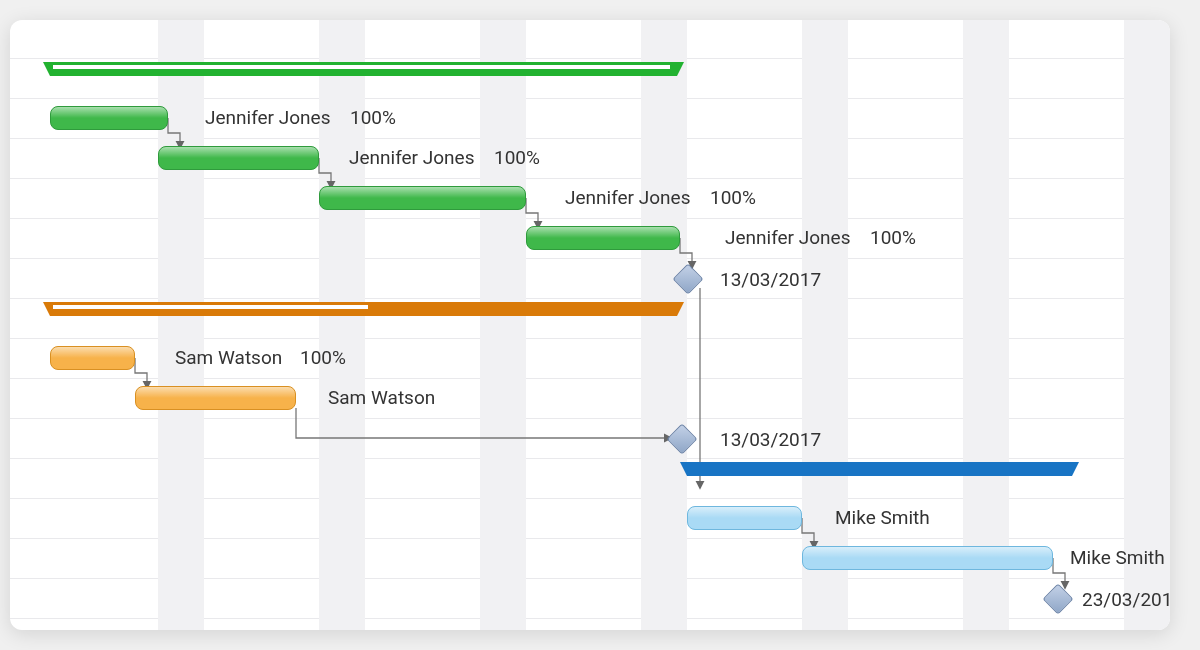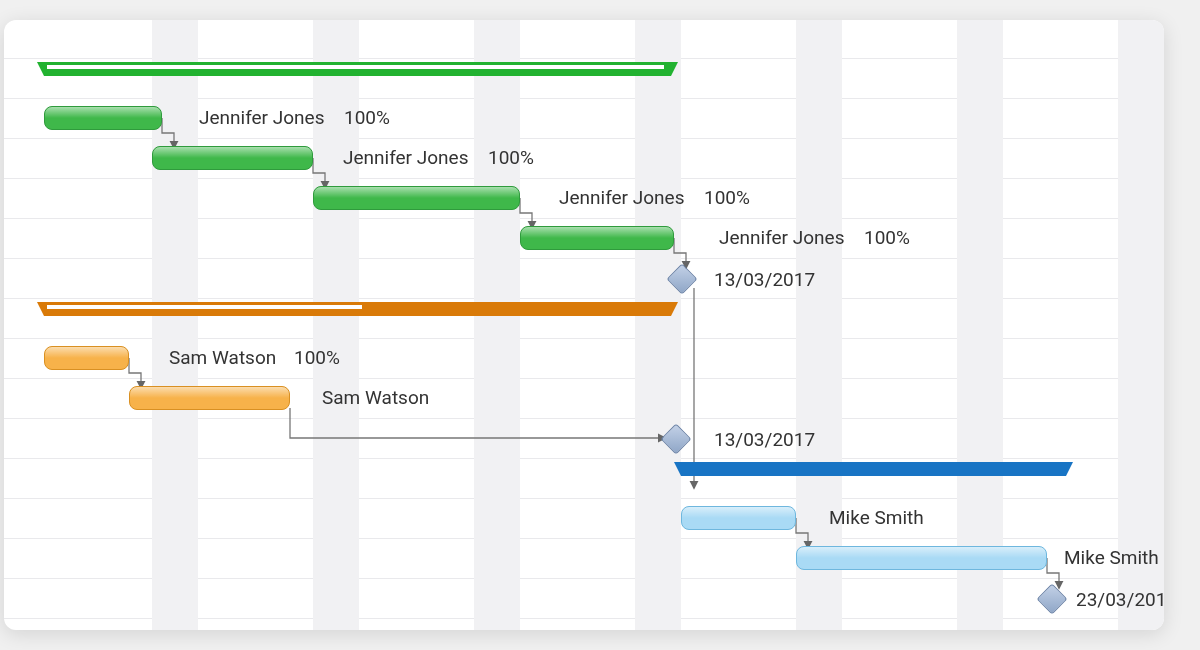--- a/index.html
+++ b/index.html
@@ -8,21 +8,21 @@
     width: 1200px;
     height: 650px;
     background: #f0f0f0;
     font-family: -apple-system, BlinkMacSystemFont, "Segoe UI", Roboto, Arial, sans-serif;
     font-size: 19px;
     color: #333;
     overflow: hidden;
   }
   .card {
     position: absolute;
-    left: 4px;
+    left: 10px;
     top: 20px;
     width: 1160px;
     height: 610px;
     background: #fff;
     border-radius: 12px;
     box-shadow: 0 4px 20px rgba(0,0,0,0.12);
     overflow: hidden;
   }
   .grid {
     position: absolute;

